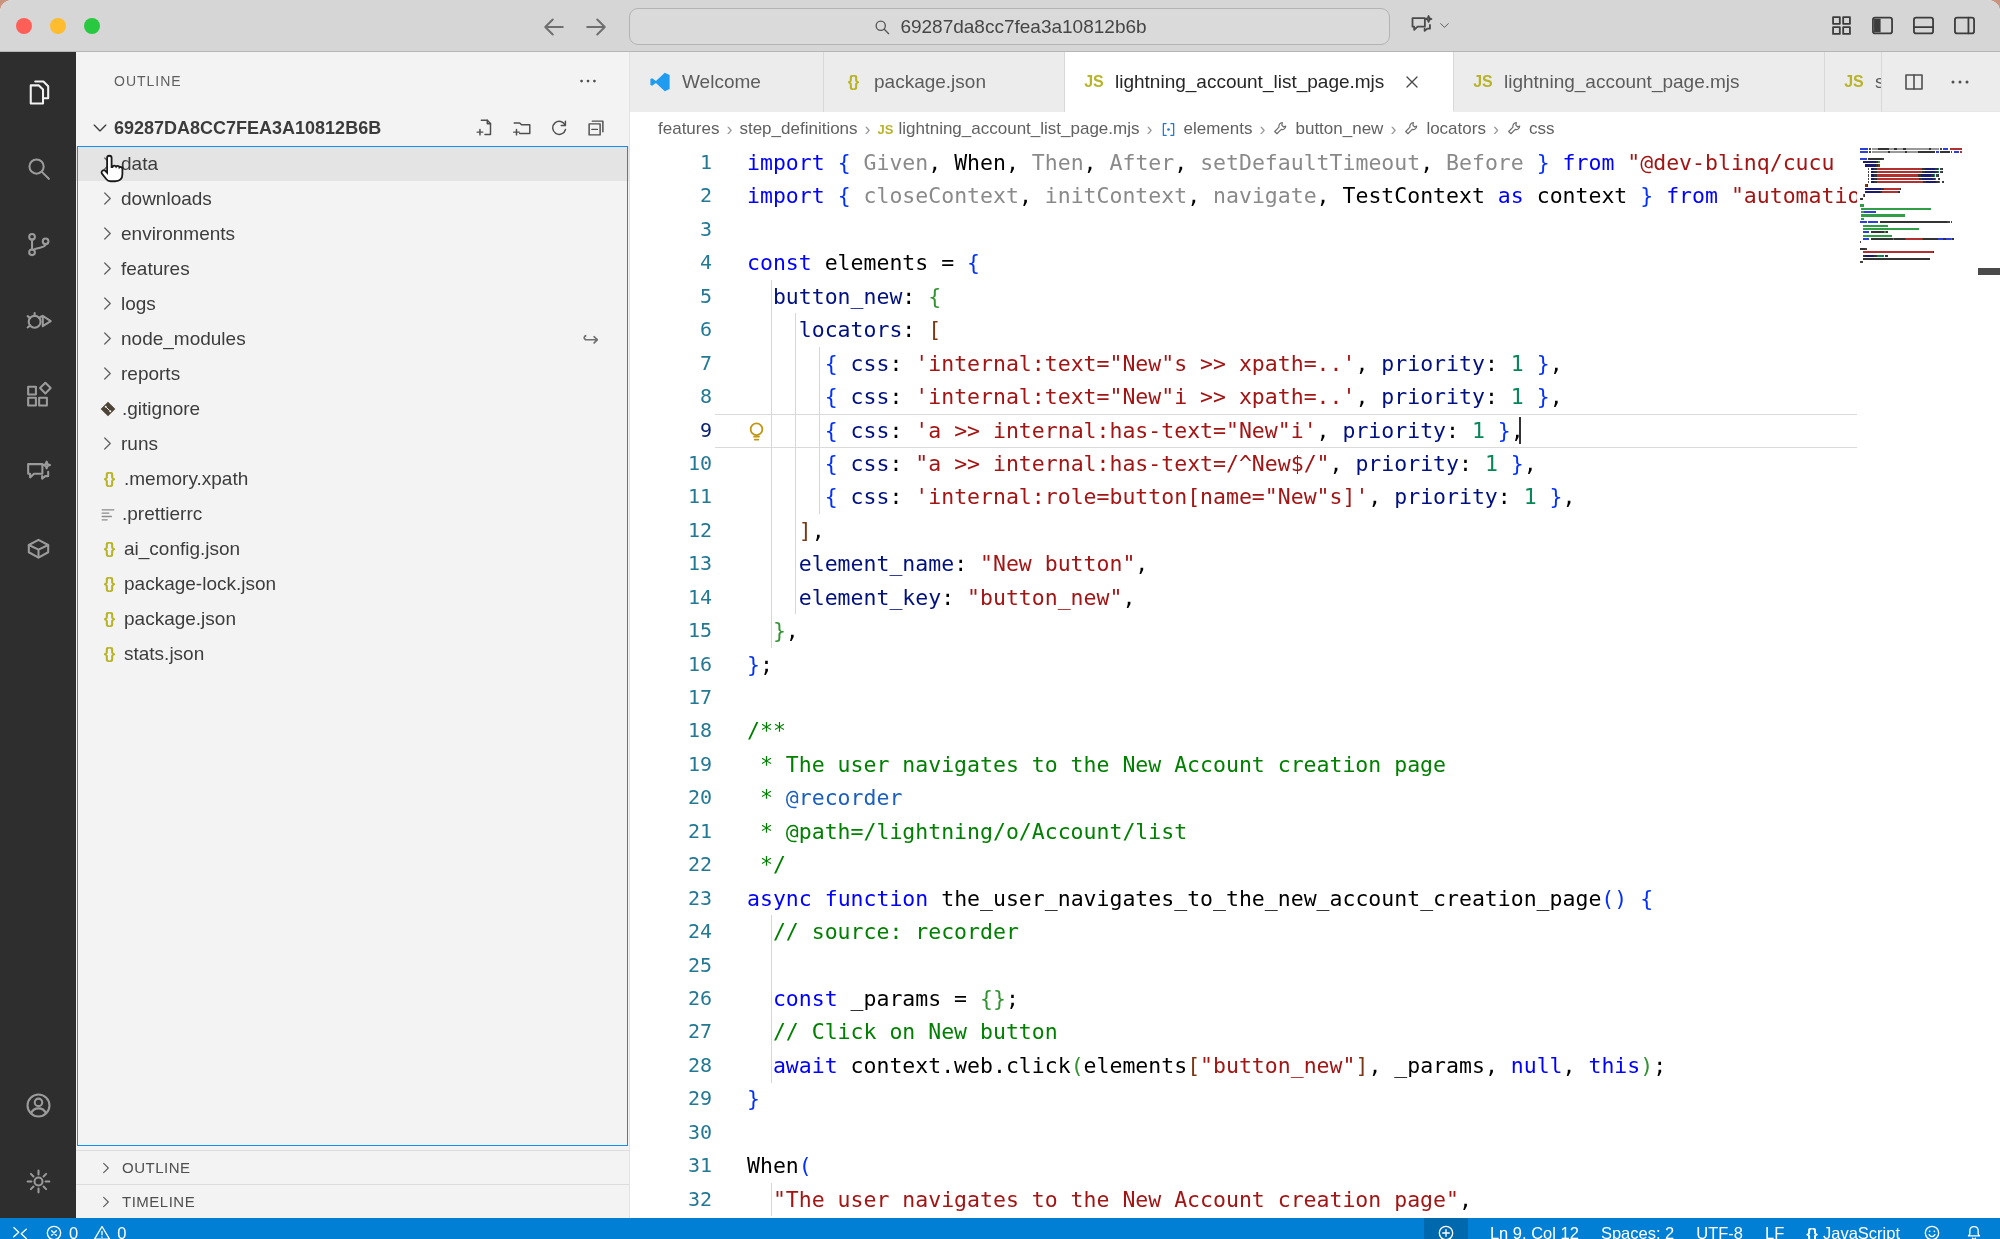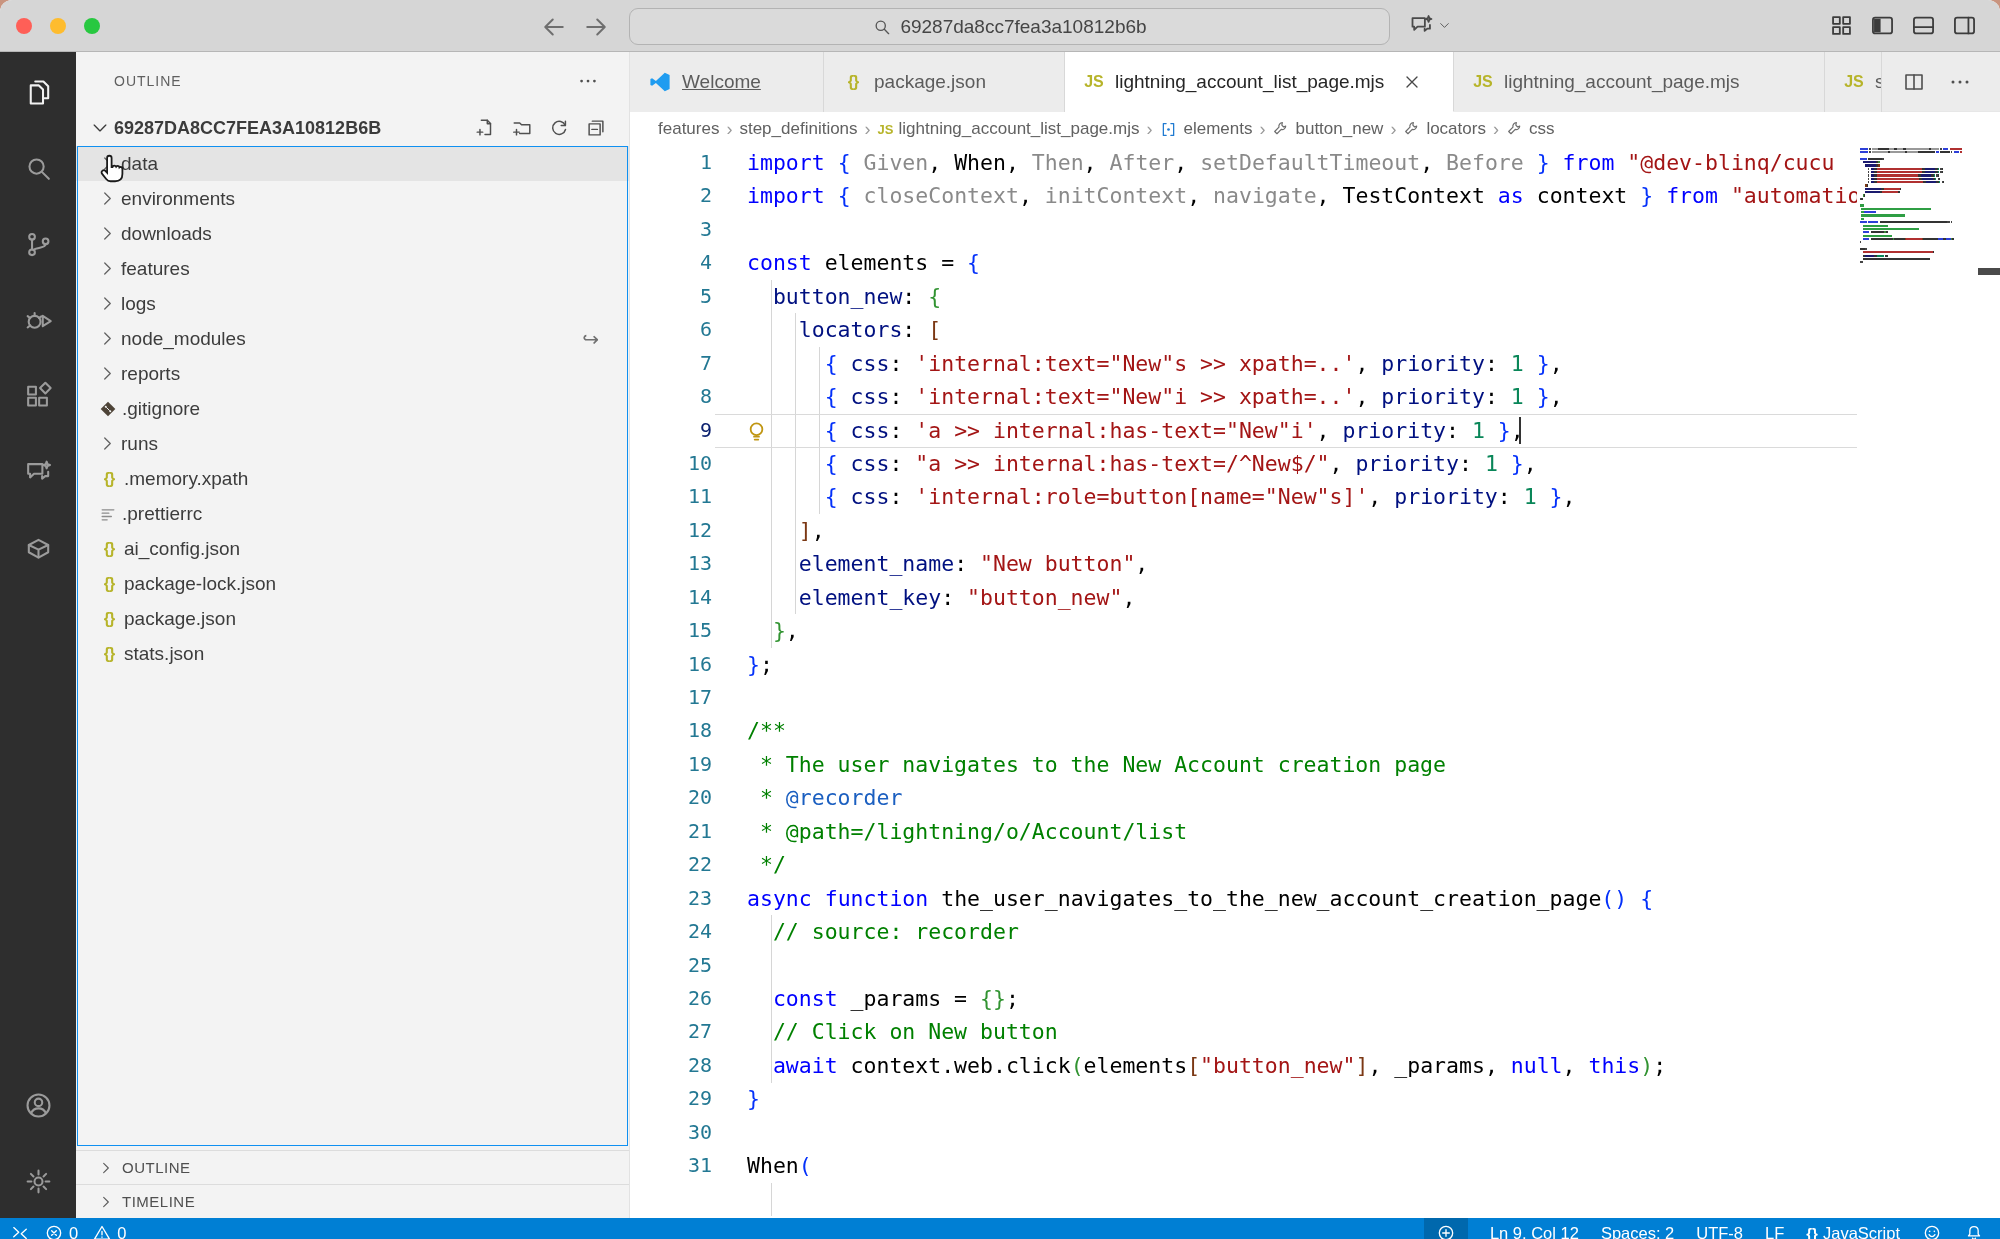--- a/index.html
+++ b/index.html
@@ -301,29 +301,29 @@
               </svg>
             </span>
             <span class="flabel">data</span>
           </div>
           <div class="trow">
             <span class="ic chev" style="height: 19px; width: 19px; color: rgb(97, 97, 97);">
               <svg viewBox="0 0 24 24" fill="none" stroke="currentColor" stroke-width="1.6" stroke-linecap="round" stroke-linejoin="round">
                 <path d="M8.5 5 15.5 12 8.5 19"></path>
               </svg>
             </span>
+            <span class="flabel">downloads</span>
+          </div>
+          <div class="trow">
+            <span class="ic chev" style="height: 19px; width: 19px; color: rgb(97, 97, 97);">
+              <svg viewBox="0 0 24 24" fill="none" stroke="currentColor" stroke-width="1.6" stroke-linecap="round" stroke-linejoin="round">
+                <path d="M8.5 5 15.5 12 8.5 19"></path>
+              </svg>
+            </span>
             <span class="flabel">environments</span>
-          </div>
-          <div class="trow">
-            <span class="ic chev" style="height: 19px; width: 19px; color: rgb(97, 97, 97);">
-              <svg viewBox="0 0 24 24" fill="none" stroke="currentColor" stroke-width="1.6" stroke-linecap="round" stroke-linejoin="round">
-                <path d="M8.5 5 15.5 12 8.5 19"></path>
-              </svg>
-            </span>
-            <span class="flabel">downloads</span>
           </div>
           <div class="trow">
             <span class="ic chev" style="height: 19px; width: 19px; color: rgb(97, 97, 97);">
               <svg viewBox="0 0 24 24" fill="none" stroke="currentColor" stroke-width="1.6" stroke-linecap="round" stroke-linejoin="round">
                 <path d="M8.5 5 15.5 12 8.5 19"></path>
               </svg>
             </span>
             <span class="flabel">features</span>
           </div>
           <div class="trow">
@@ -418,21 +418,21 @@
                 <path d="M8.5 5 15.5 12 8.5 19"></path>
               </svg>
             </span>
           <span>TIMELINE</span>
         </div>
       </div>
     </div>
 
     <div class="editor">
       <div class="tabstrip" id="tabstrip">
-          <div class="tab" style="width: 194px; text-decoration: underline;">
+          <div class="tab" style="width: 194px;">
             <span class="fico ic" style="height: 24px; width: 24px;">
               <svg viewBox="0 0 24 24" fill="none" stroke="currentColor" stroke-width="1.6" stroke-linecap="round" stroke-linejoin="round">
                 <path d="M16.8 2.8 7.9 11.1 4.1 8.2 2.4 9.1v5.8l1.7.9 3.8-2.9 8.9 8.3 4.8-2.3V5.1z" fill="#1f9cf0" stroke="none"></path>
               </svg>
             </span>
             <span class="tname">Welcome</span>
           </div>
           <div class="tab" style="width: 241px;">
             <span class="fico fjson">{}</span>
             <span class="tname">package.json</span>
@@ -547,20 +547,21 @@
             <div class="cl"><span class="ln">22</span><span class="tk-co"> */</span></div>
             <div class="cl"><span class="ln">23</span><span class="tk-kw">async</span><span class="tk-p"> </span><span class="tk-kw">function</span><span class="tk-p"> the_user_navigates_to_the_new_account_creation_page</span><span class="tk-b1">()</span><span class="tk-p"> </span><span class="tk-b1">{</span></div>
             <div class="cl"><span class="ln">24</span><span class="tk-p">  </span><span class="tk-co">// source: recorder</span></div>
             <div class="cl"><span class="ln">25</span><span class="tk-p">  </span></div>
             <div class="cl"><span class="ln">26</span><span class="tk-p">  </span><span class="tk-kw">const</span><span class="tk-p"> _params = </span><span class="tk-b2">{}</span><span class="tk-p">;</span></div>
             <div class="cl"><span class="ln">27</span><span class="tk-p">  </span><span class="tk-co">// Click on New button</span></div>
             <div class="cl"><span class="ln">28</span><span class="tk-p">  </span><span class="tk-kw">await</span><span class="tk-p"> context.web.click</span><span class="tk-b2">(</span><span class="tk-p">elements</span><span class="tk-b3">[</span><span class="tk-st">"button_new"</span><span class="tk-b3">]</span><span class="tk-p">, _params, </span><span class="tk-kw">null</span><span class="tk-p">, </span><span class="tk-kw">this</span><span class="tk-b2">)</span><span class="tk-p">;</span></div>
             <div class="cl"><span class="ln">29</span><span class="tk-b1">}</span></div>
             <div class="cl"><span class="ln">30</span></div>
             <div class="cl"><span class="ln">31</span><span class="tk-p">When</span><span class="tk-b1">(</span></div>
+            <div class="cl"><span class="ln">32</span><span class="tk-p">  </span><span class="tk-st">"The user navigates to the New Account creation page"</span><span class="tk-p">,</span></div>
           </div>
 
         <div class="guide" style="left:141px;top:133.8px;height:367.9px"></div>
         <div class="guide" style="left:165px;top:167.2px;height:301px"></div>
         <div class="guide" style="left:189px;top:200.7px;height:167.2px"></div>
         <div class="guide" style="left:141px;top:769.4px;height:167.2px"></div>
         <div class="guide" style="left:141px;top:1037px;height:33px"></div>
 
         <div class="curline" style="top:267.6px"></div>
         <div class="curline" style="top:301.1px"></div>

